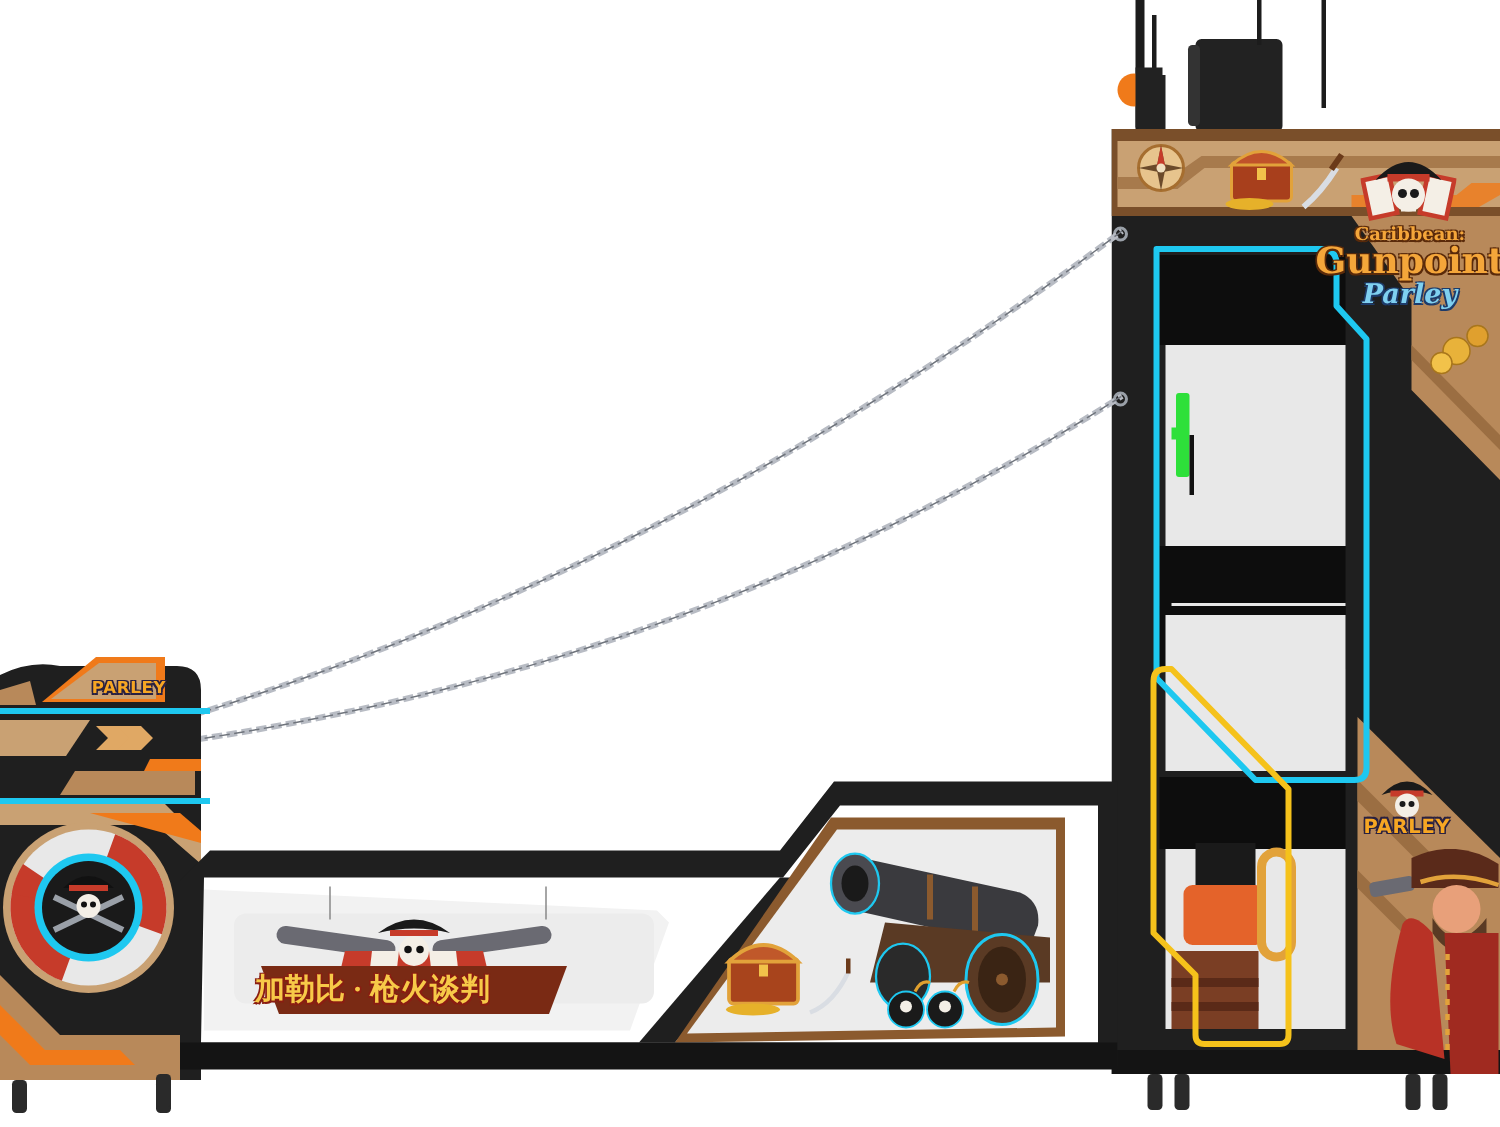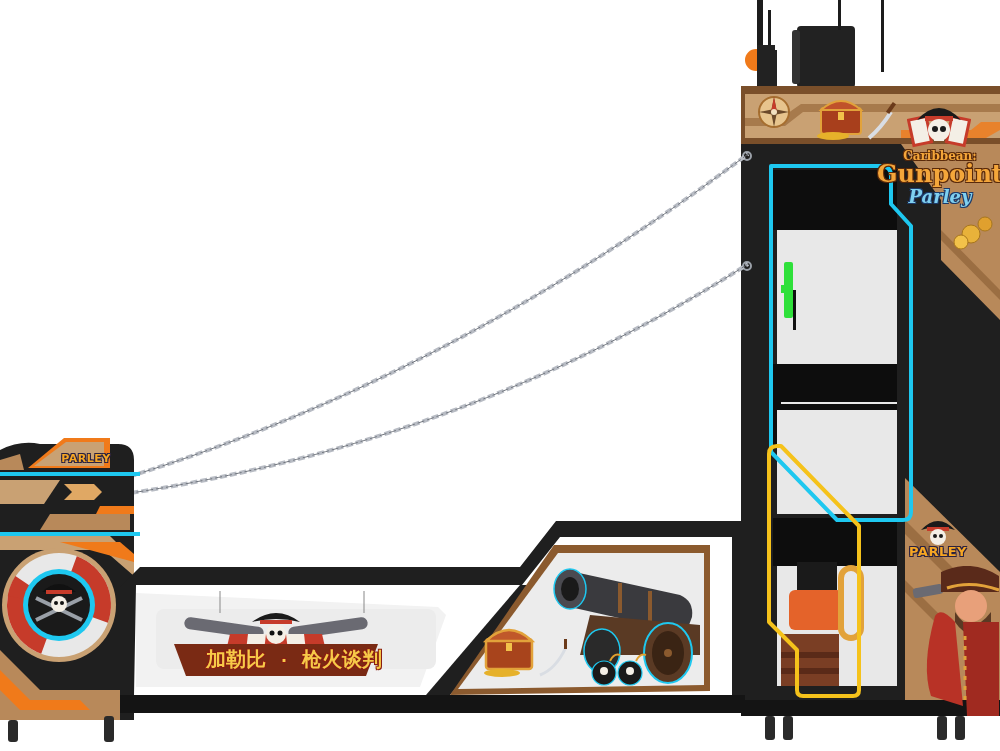--- a/index.html
+++ b/index.html
@@ -10,23 +10,23 @@
       font-family:"DejaVu Serif", serif; font-weight:bold; text-align:center;
       color:#f4a63a; text-shadow: 1px 1px 0 #5a2a0a, -1px -1px 0 #5a2a0a, 1px -1px 0 #5a2a0a, -1px 1px 0 #5a2a0a;
       line-height:1;
     }
     .parley-badge {
       font-family:"DejaVu Sans", sans-serif; font-weight:bold; color:#f6a623;
       text-shadow: 1px 1px 0 #2a2140, -1px -1px 0 #2a2140, 1px -1px 0 #2a2140, -1px 1px 0 #2a2140;
       text-align:center; letter-spacing:0.5px;
     }
     .cn-title {
-      font-family:Liberation Mono, monospace; font-weight:bold; color:#f7c948;
+      font-family:Liberation Serif, serif; font-weight:bold; color:#f7c948;
       text-shadow: 1px 1px 0 #8a1d12, -1px -1px 0 #8a1d12, 1px -1px 0 #8a1d12, -1px 1px 0 #8a1d12;
-      text-align:right; white-space:nowrap;
+      text-align:left; white-space:nowrap;
     }
   </style>
 </head>
 <body>
 
 <div class="abs" style="left:741px; top:0; width:207px; height:751px;">
   <svg width="259" height="751" viewBox="0 0 259 751">
 
     <rect x="16" y="0" width="6" height="88" fill="#1c1c1c"></rect>
     <rect x="27" y="10" width="3" height="78" fill="#1c1c1c"></rect>

